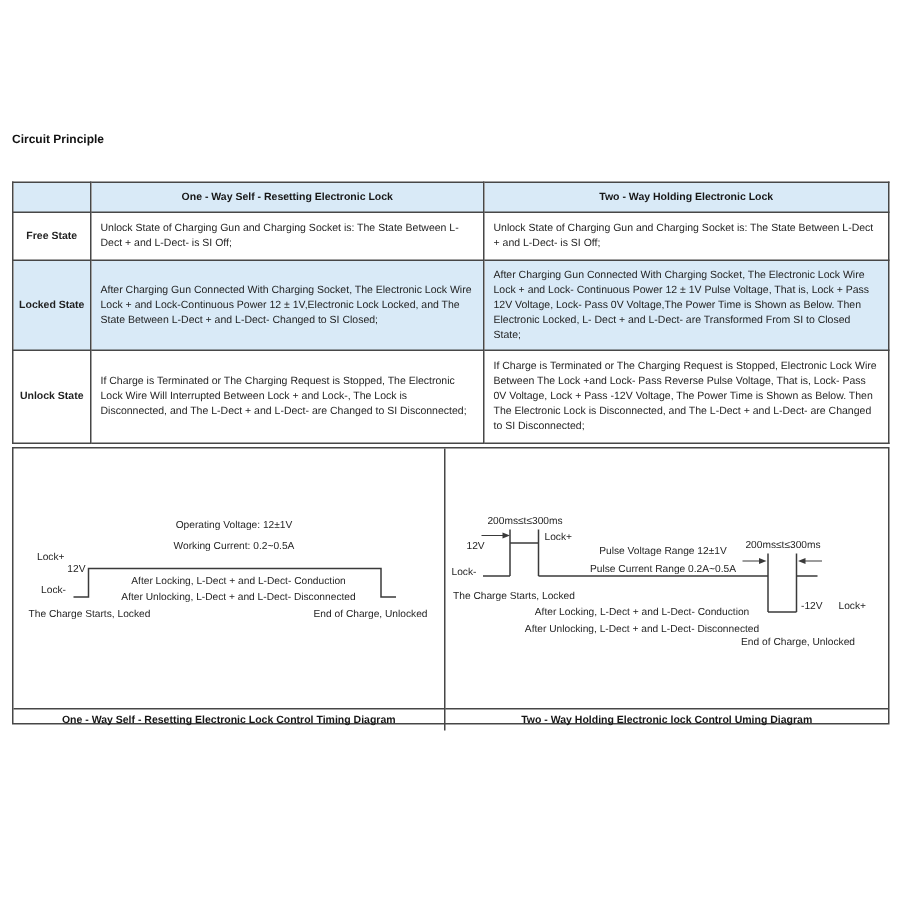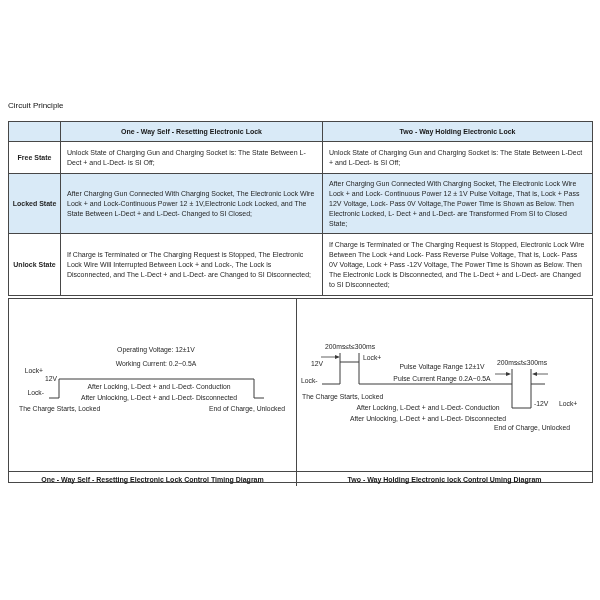--- a/index.html
+++ b/index.html
@@ -2,22 +2,22 @@
 <html><head>
 <meta charset="utf-8">
 <style>
   html,body { margin:0; padding:0; }
   body {
     width:600px; height:600px; background:#ffffff; position:relative;
     font-family:"Liberation Sans", sans-serif; color:#1f1f1f;
     -webkit-font-smoothing:antialiased;
   }
   .page-title {
-    position:absolute; left:8px; top:101px;
-    font-size:8px; font-weight:normal; color:#111;
+    position:absolute; left:8px; top:88px;
+    font-size:8px; font-weight:bold; color:#111;
   }
   table.spec {
     position:absolute; left:8px; top:121px; width:584px;
     border-collapse:collapse; table-layout:fixed;
   }
   table.spec td, table.spec th {
     border:1px solid #474747; font-size:7px; vertical-align:middle;
     overflow:hidden;
   }
   th.head {

